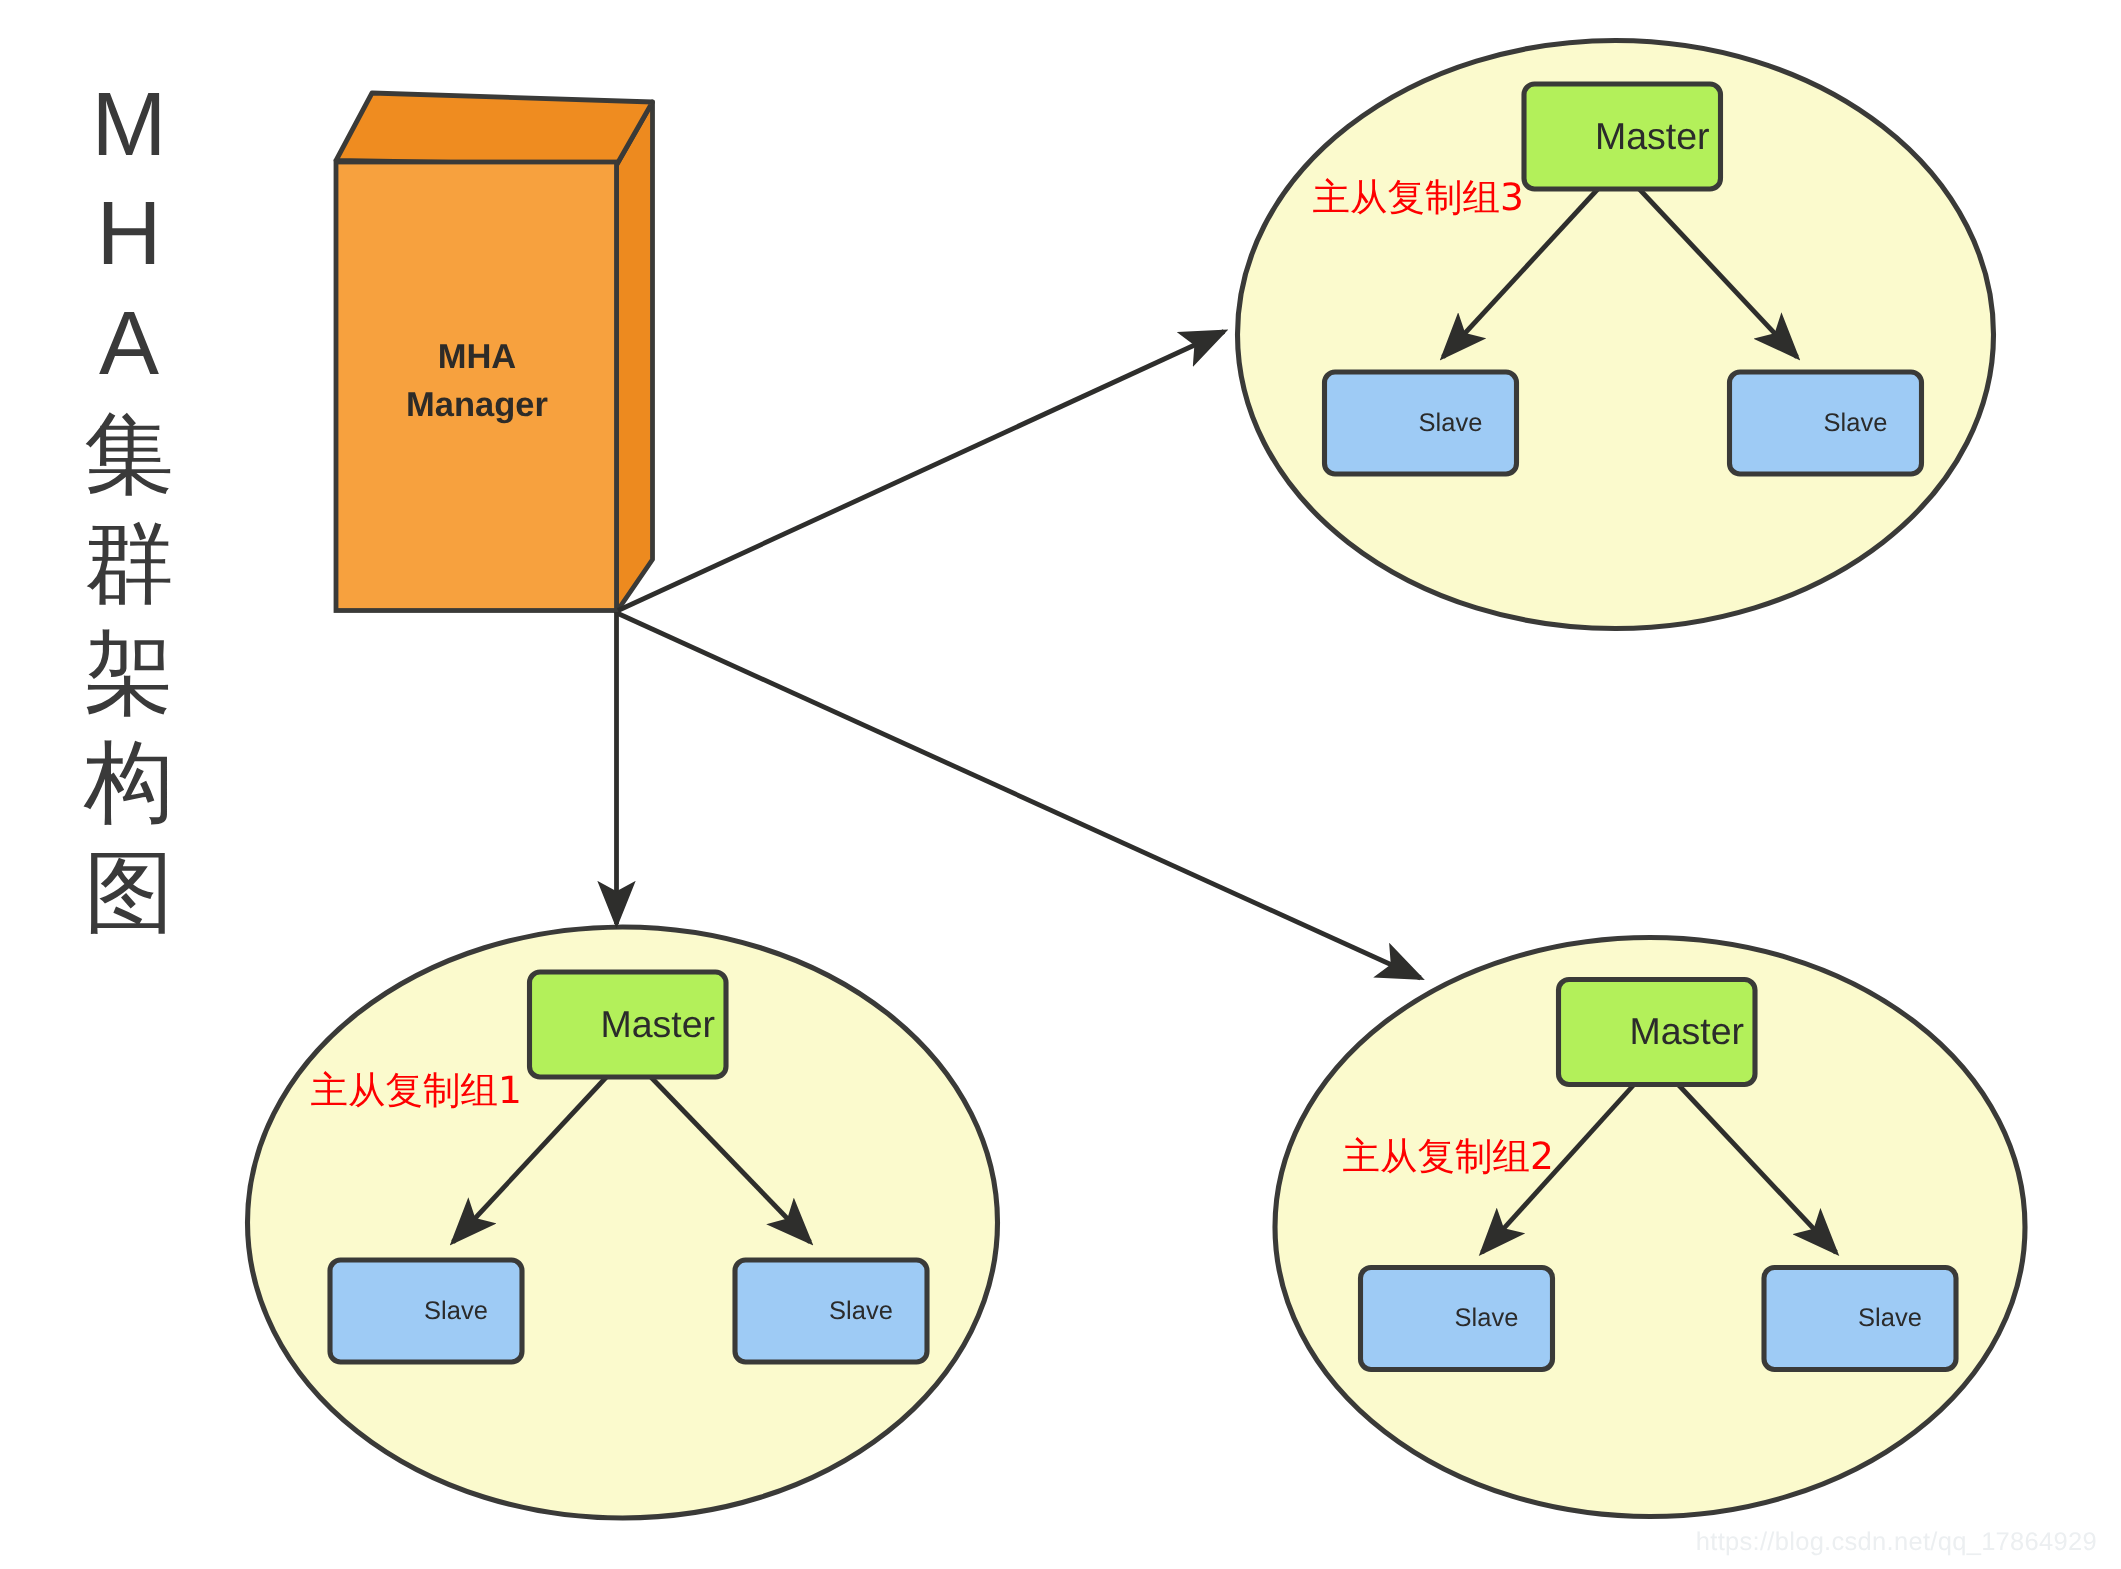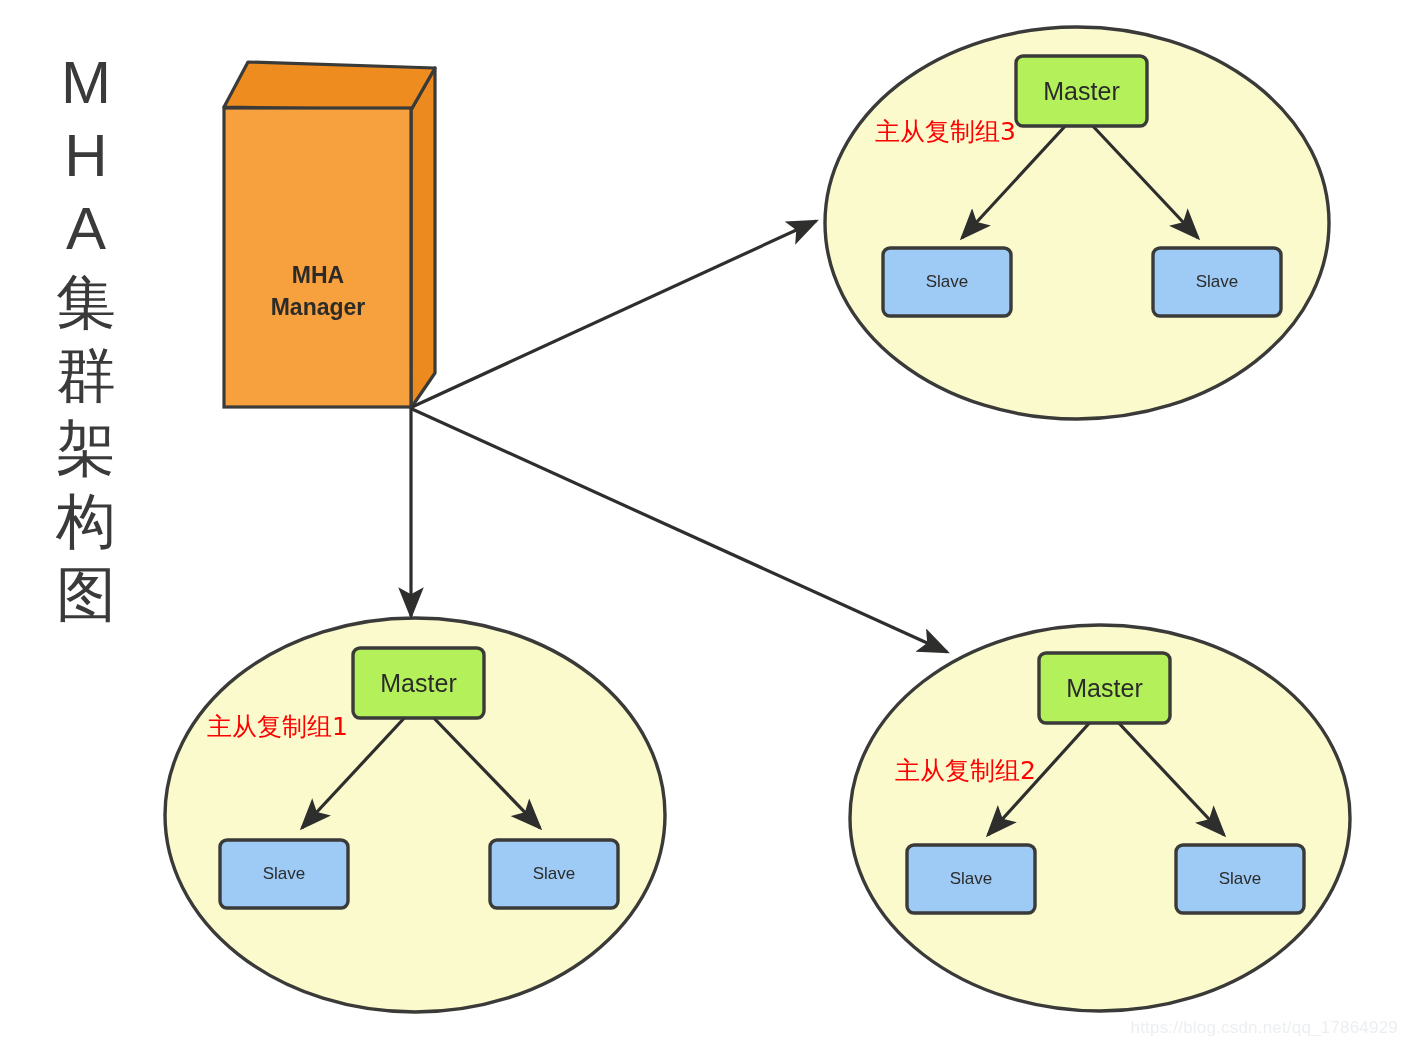--- a/index.html
+++ b/index.html
@@ -41,34 +41,34 @@
   }
   .vtitle span { display: block; }
   .node-label {
     position: absolute;
     display: flex;
     align-items: center;
     justify-content: center;
     text-align: center;
     color: #2b2b2b;
     pointer-events: none;
+    padding-left: 20px;
   }
   .master-label { font-size: 25px; }
   .slave-label { font-size: 17px; }
   .mgr-label {
     position: absolute;
     width: 188px;
     left: 224px;
     top: 222px;
     text-align: center;
     font-size: 23px;
     font-weight: bold;
     color: #2d2b28;
     line-height: 1.38;
-    margin-top: 38px;
   }
   .group-label {
     position: absolute;
     color: #fe0000;
     font-size: 25px;
     font-weight: normal;
     white-space: nowrap;
     font-family: "DejaVu Sans", "Liberation Sans", sans-serif;
   }
   .watermark {

